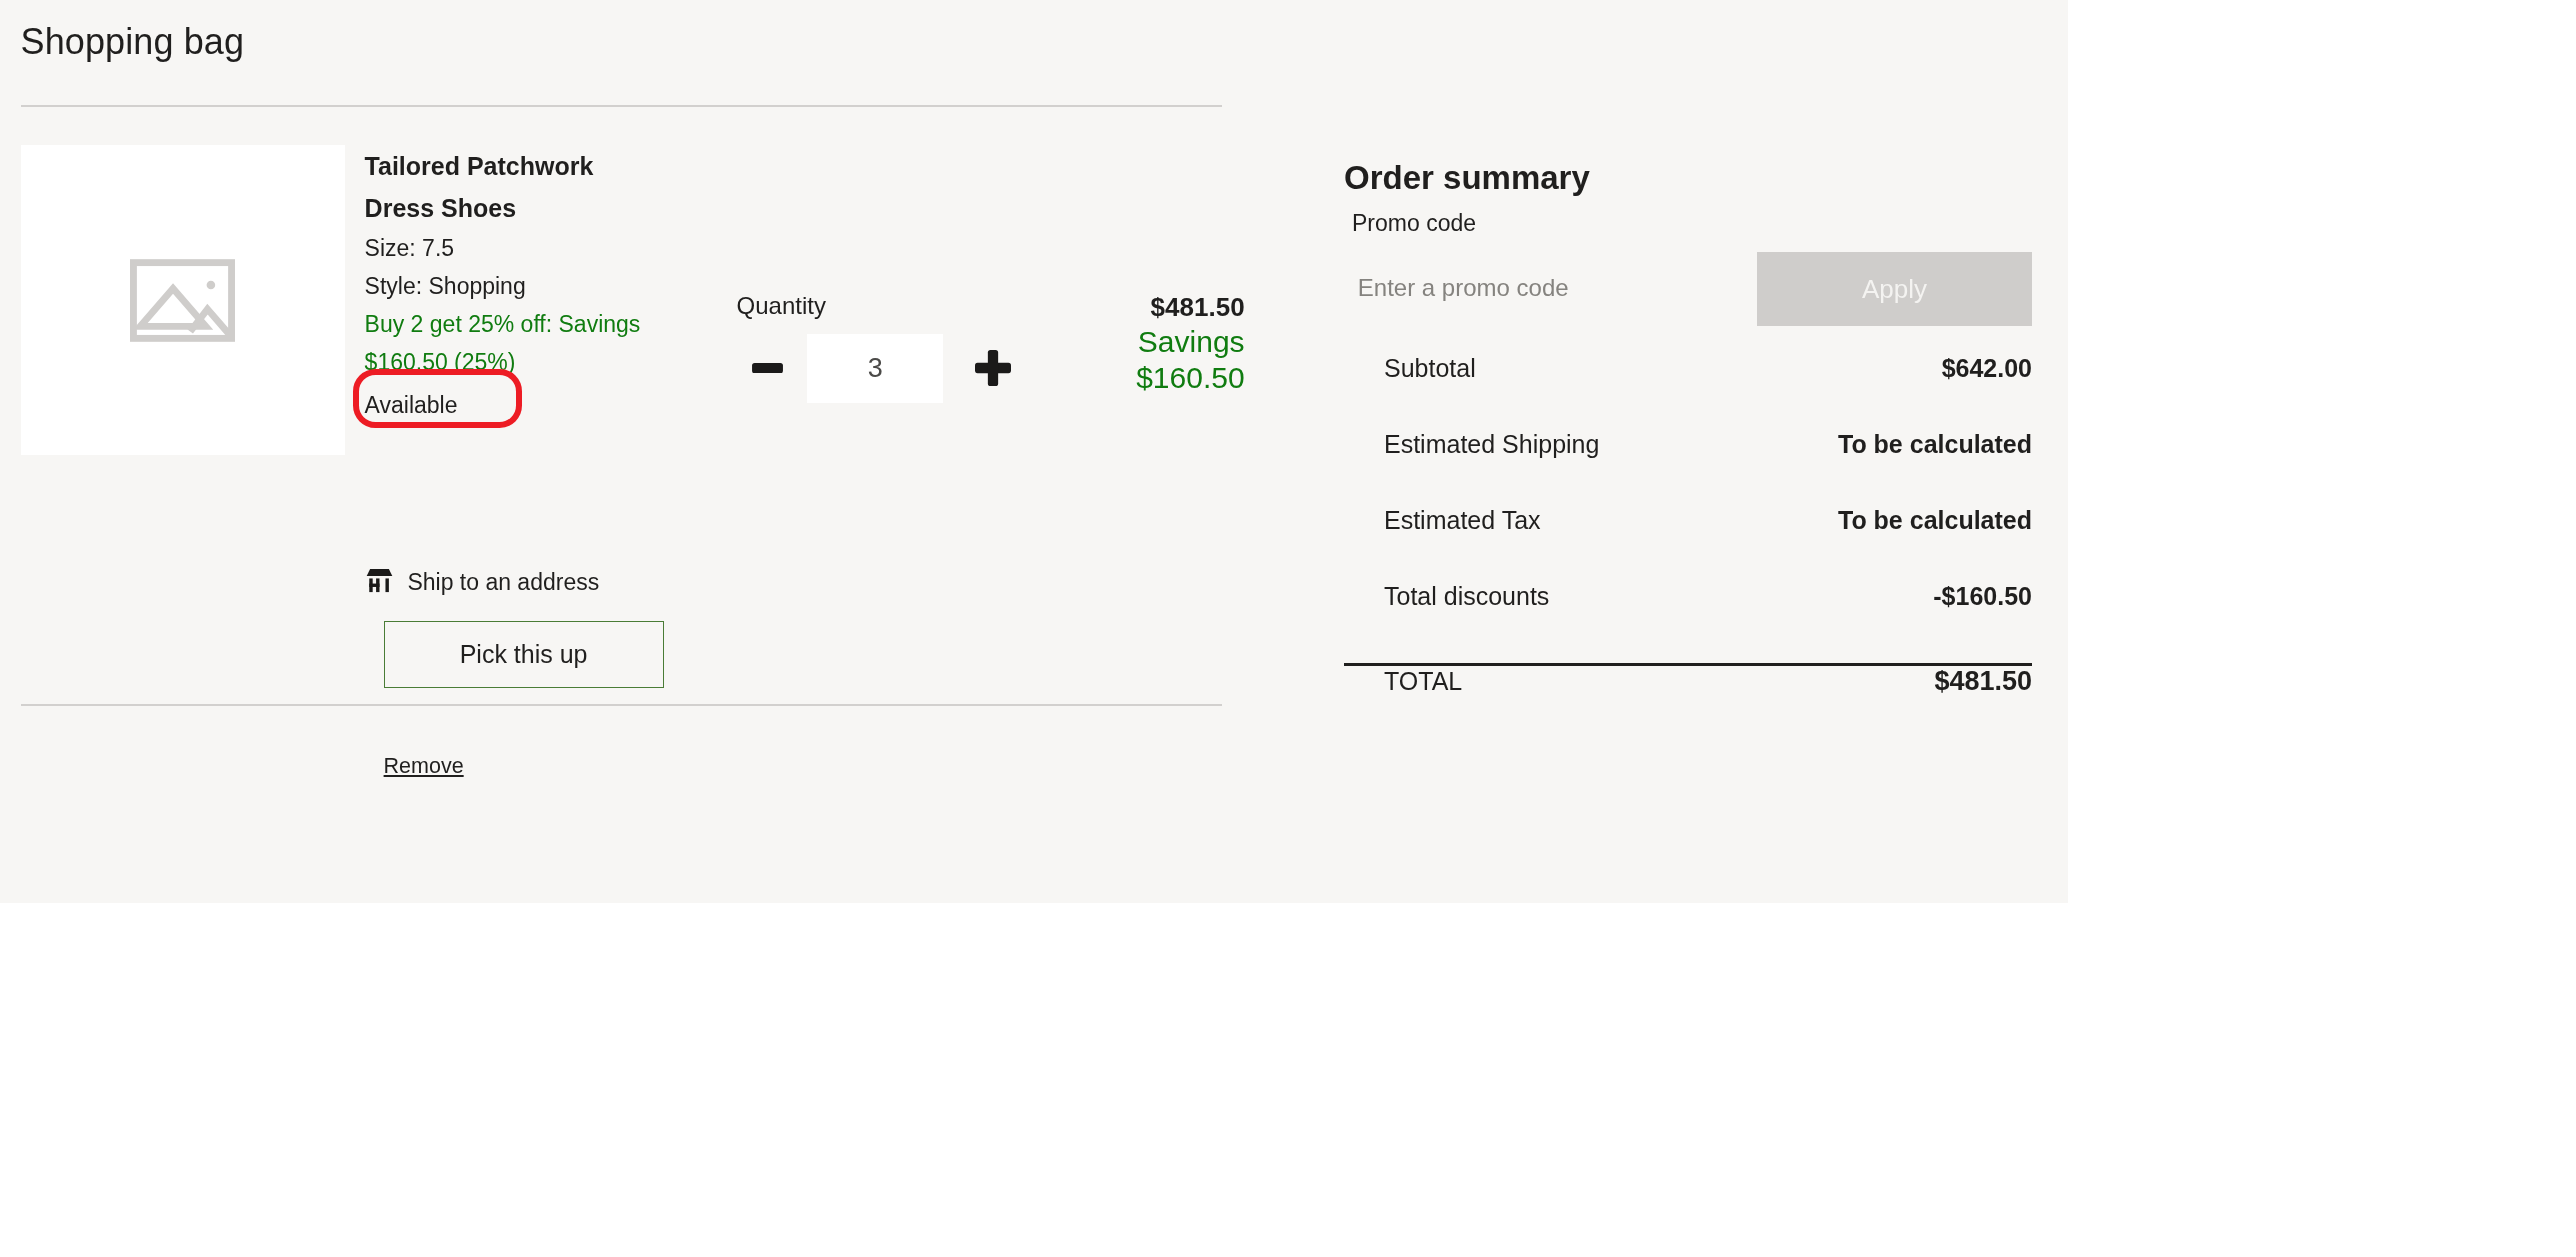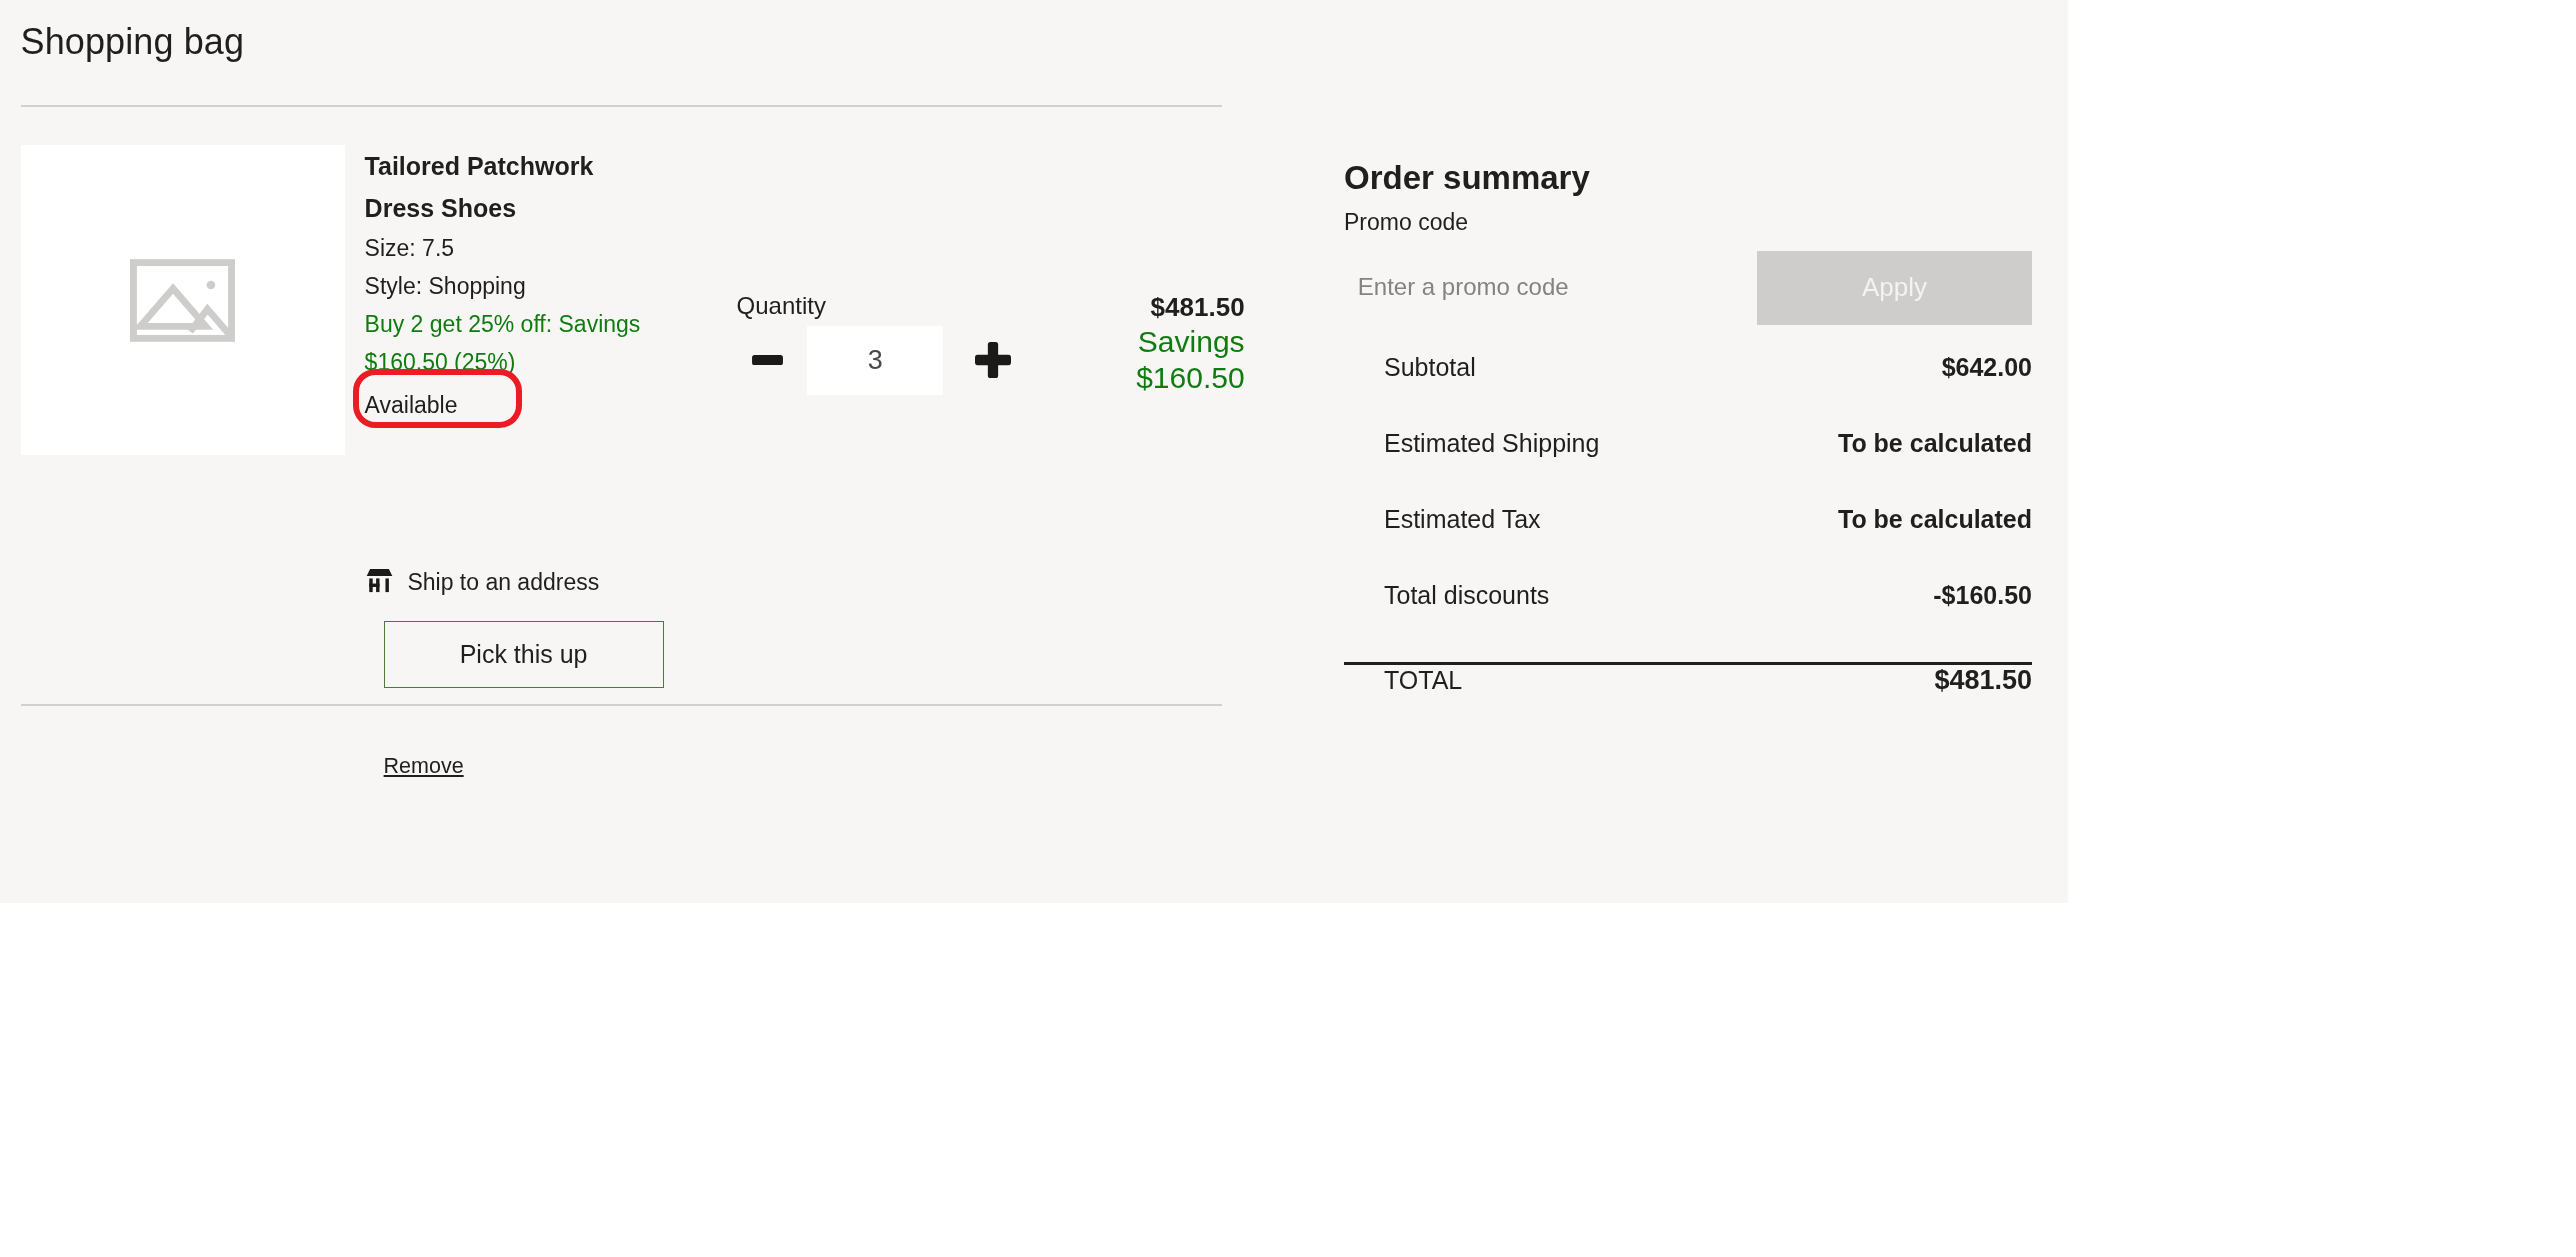--- a/index.html
+++ b/index.html
@@ -173,21 +173,21 @@
   #quantity-col {
     position: absolute;
     left: 716px;
     top: 145px;
     width: 327px;
   }
   #quantity-label {
     font-size: 24px;
     color: #201f1e;
     line-height: 31px;
-    margin: 0 0 3px 0;
+    margin: 0 0 11px 0;
   }
   #quantity-control {
     display: flex;
     align-items: center;
     height: 72px;
   }
   .qty-btn {
     width: 62px;
     height: 62px;
     background: transparent;
@@ -244,21 +244,21 @@
     font-size: 33px;
     font-weight: 700;
     color: #201f1e;
     line-height: 41px;
     margin: 0 0 6.9px 0;
   }
   #promo-label {
     font-size: 23px;
     color: #201f1e;
     line-height: 34px;
-    margin: 0;
+    margin: 8px;
   }
   #promo-row {
     position: relative;
     height: 83px;
     margin-top: 12px;
     display: flex;
     align-items: flex-start;
   }
   #promo-input {
     width: 396px;

